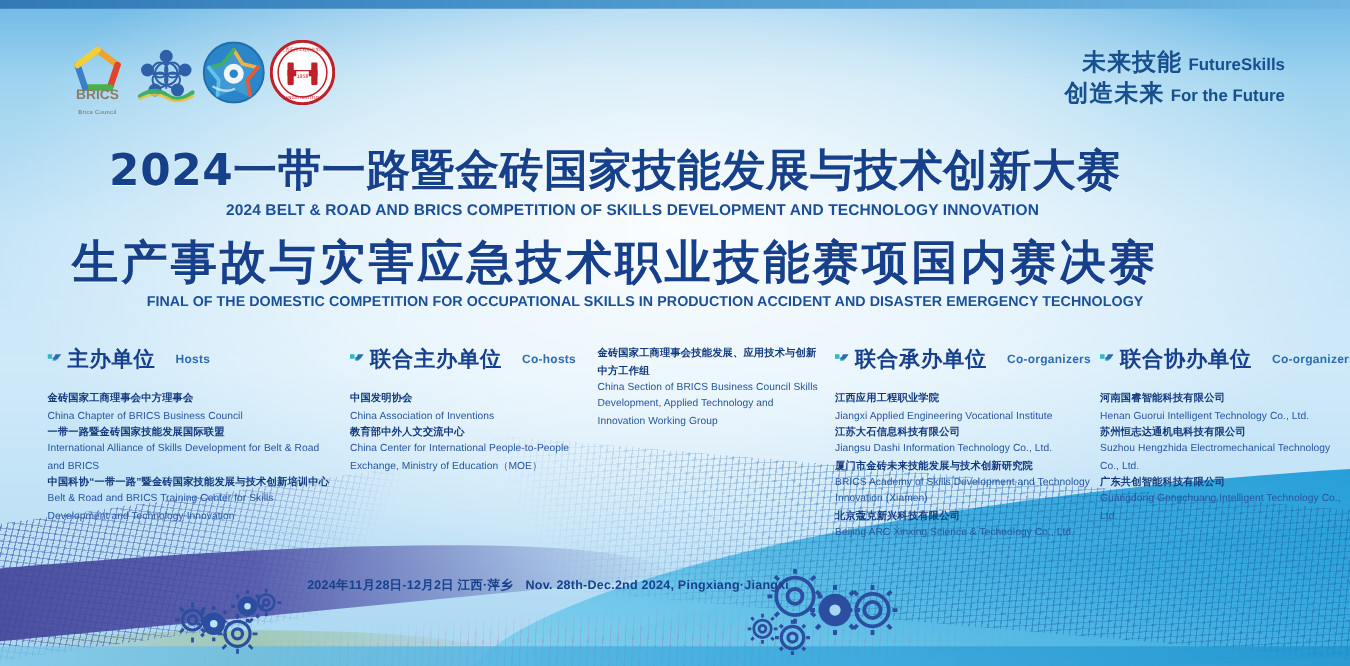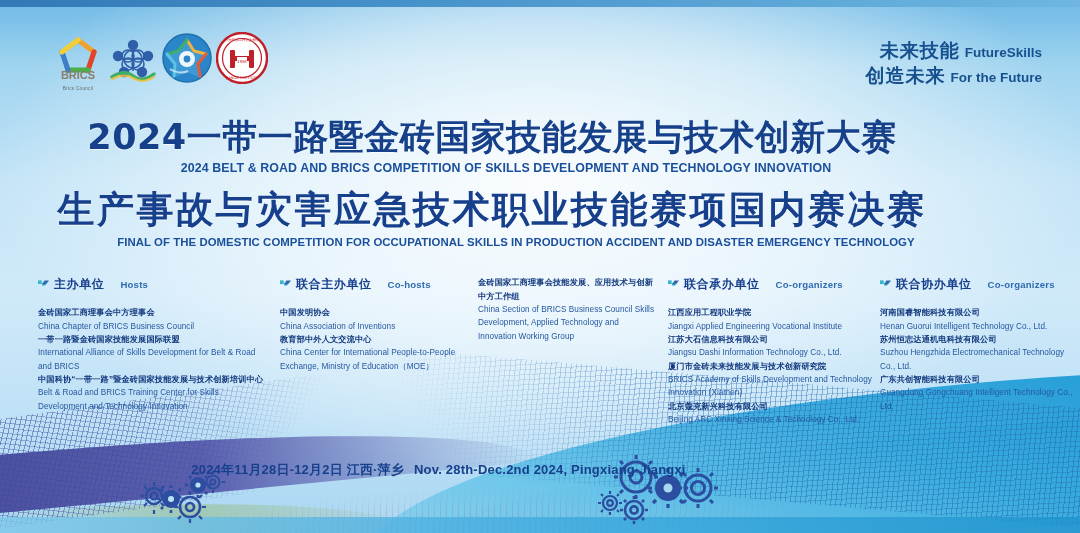--- a/index.html
+++ b/index.html
@@ -70,50 +70,50 @@
   
   .gears{position:absolute;pointer-events:none;}
   .gears.left{left:140px;top:468px;}
   .gears.right{left:598px;top:455px;}
 
   
   .logo-row{position:absolute;left:52px;top:32px;display:flex;align-items:center;gap:4px;}
   .logo{position:relative;}
 
   
-  .slogan{position:absolute;right:38px;top:38px;text-align:right;color:#1e4e8c;}
+  .slogan{position:absolute;right:52px;top:38px;text-align:right;color:#1e4e8c;}
   .slogan .line{white-space:nowrap;line-height:1.34;}
   .slogan .cn{font-size:19px;font-weight:700;letter-spacing:1px;color:#17508f;}
   .slogan .en{font-size:13.5px;font-weight:700;color:#17508f;margin-left:5px;}
 
   
   .titles{position:absolute;left:0;top:118px;width:984px;text-align:center;}
   .t1-cn{font-size:35px;font-weight:700;letter-spacing:.5px;color:#16418a;
     text-shadow:0 1px 0 rgba(255,255,255,.7);line-height:1.12;
     font-family:"DejaVu Sans","Liberation Sans",sans-serif;}
   .t1-en{font-size:12.4px;font-weight:700;color:#1a4f9b;letter-spacing:.1px;margin-top:4px;padding-left:28px;}
   .t2-cn{font-size:37px;font-weight:700;letter-spacing:2.5px;color:#17408c;margin-top:14px;
     text-shadow:0 1px 0 rgba(255,255,255,.7);line-height:1.12;
     font-family:"DejaVu Sans","Liberation Sans",sans-serif;}
   .t2-en{font-size:11.4px;font-weight:700;color:#1a4f9b;letter-spacing:.05px;margin-top:5px;margin-left:48px;}
 
   
   .cols{position:absolute;left:0;top:276px;width:1080px;height:170px;}
   .col{position:absolute;top:0;}
   .col-head{display:flex;align-items:center;gap:5px;margin-bottom:13px;white-space:nowrap;}
   .bullet{width:11px;height:11px;flex:0 0 auto;}
-  .col-cn{font-size:12px;font-weight:700;color:#17408c;letter-spacing:.6px;}
+  .col-cn{font-size:17px;font-weight:700;color:#17408c;letter-spacing:.6px;}
   .col-en{font-size:9.6px;font-weight:700;color:#2f6bb0;letter-spacing:.2px;padding-left:11px;}
   .org{margin-bottom:0;}
   .org .cn{font-size:8.2px;font-weight:700;color:#12397e;line-height:1.65;letter-spacing:.15px;}
   .org .en{font-size:8.2px;color:#2558a0;line-height:1.62;letter-spacing:.05px;}
 
   
   .date{position:absolute;left:0;top:461px;width:877px;text-align:center;
-    font-size:13px;font-weight:700;color:#17408c;letter-spacing:.2px;}
+    font-size:10px;font-weight:700;color:#17408c;letter-spacing:.2px;}
   .date .sep{display:inline-block;width:10px;}
 </style>
 </head>
 <body>
 
 <div id="stage">
 
   <div class="top-strip"></div>
 
   <div class="wave w-green"></div>

